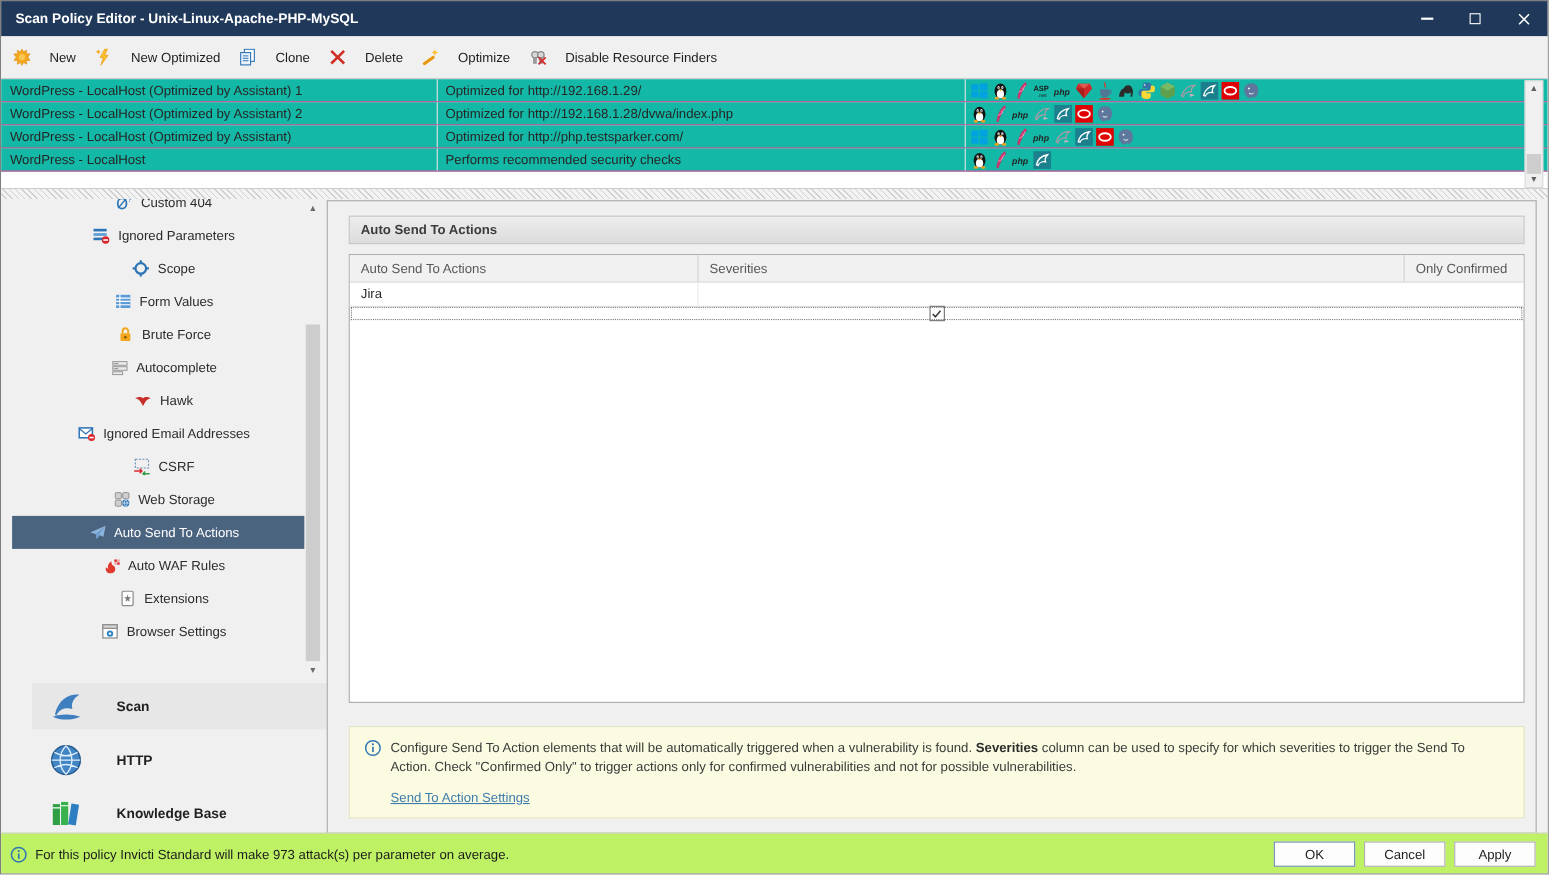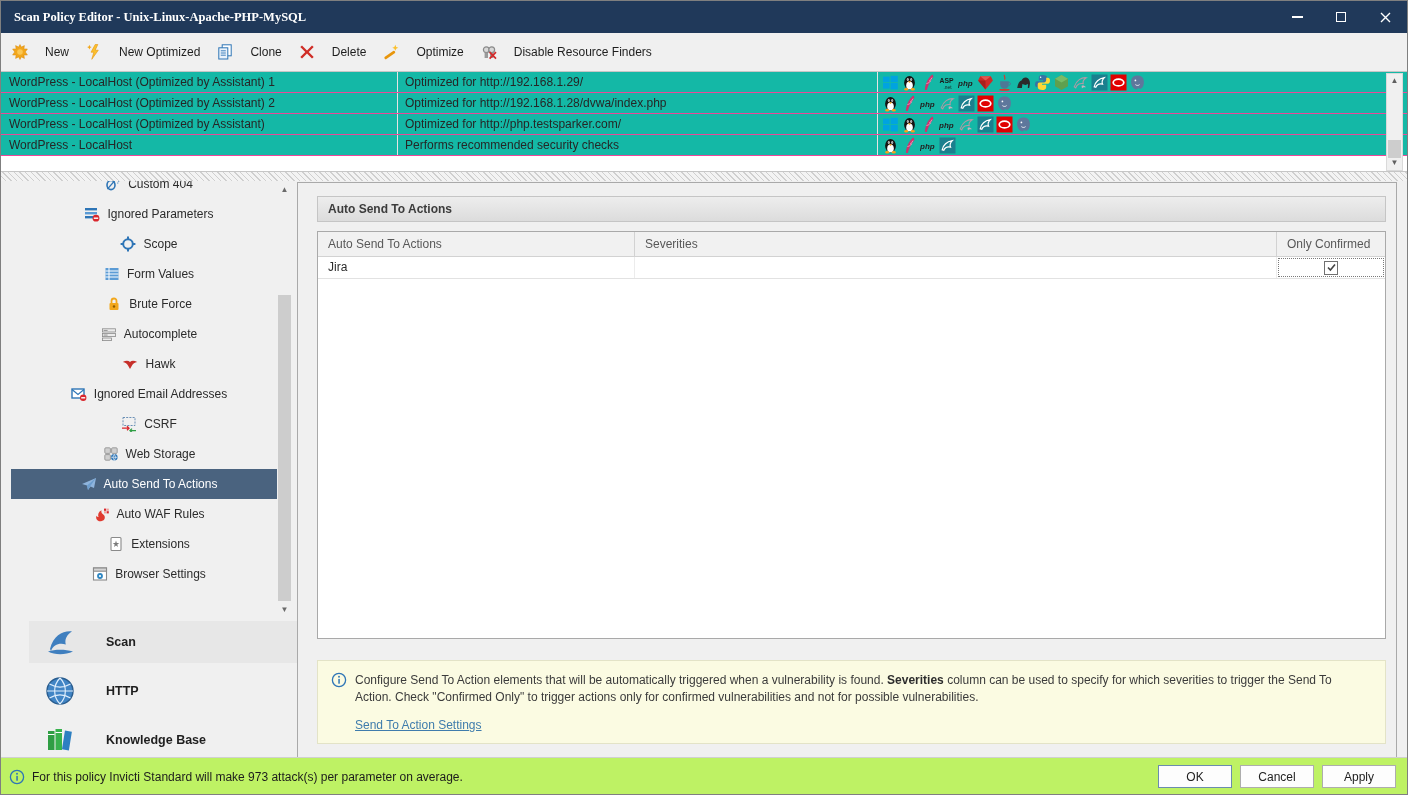--- a/index.html
+++ b/index.html
@@ -5,21 +5,21 @@
   * { box-sizing: border-box; margin:0; padding:0; }
   html,body { background:#cfcfcf; }
   .window{
     position:relative; width:1408px; height:795px; overflow:hidden;
     font-family:"Liberation Sans", sans-serif; font-size:12px; color:#2b2b2b;
     background:#f0f0f0; border:1px solid #7f7f7f;
   }
   
   .titlebar{ position:absolute; left:0; top:0; right:0; height:32px;
     background:#20395a; color:#fff; display:flex; align-items:center; padding-left:13px; }
-  .titlebar .title{ font-weight:bold; font-size:12.5px;font-family:Liberation Serif, serif; }
+  .titlebar .title{ font-weight:bold; font-size:12.5px; }
   .win-controls{ position:absolute; right:0; top:0; height:32px; display:flex; }
   .win-btn{ width:44px; height:32px; display:flex; align-items:center; justify-content:center; cursor:pointer; }
   .glyph-min{ width:11px; height:2px; background:#fff; display:block; }
   .glyph-max{ width:10px; height:10px; border:1.5px solid #fff; display:block; }
   .glyph-close{ width:11px; height:11px; display:block; }
   
   .toolbar{ position:absolute; left:0; top:32px; right:0; height:38px;
     display:flex; align-items:center; gap:17px; padding-left:11px; background:#f0f0f0; }
   .tb-item{ display:flex; align-items:center; gap:17px; color:#1e1e1e; cursor:pointer; }
   .icon16{ width:16px; height:16px; display:inline-block; flex:none; }
@@ -70,21 +70,21 @@
   .group-header{ position:absolute; left:19px; top:13px; width:1069px; height:26px;
     background:linear-gradient(#ededed,#dcdcdc); border:1px solid #c5c5c5;
     font-weight:bold; color:#3c3c3c; line-height:24px; padding-left:10px; }
   .ast-table{ position:absolute; left:19px; top:48px; width:1069px; height:408px;
     background:#fff; border:1px solid #a9a9a9; }
   .t-head{ display:flex; height:25px; background:#f1f1f1; border-bottom:1px solid #d2d2d2; color:#585858; }
   .t-head > div{ padding-left:10px; line-height:24px; }
   .th1{ width:317px; border-right:1px solid #d2d2d2; }
   .th2{ width:642px; border-right:1px solid #d2d2d2; }
   .th3{ flex:1; }
-  .t-row{ display:flex; height:22px; border-bottom:1px solid #e2e2e2; background:#fff; }
+  .t-row{ display:flex; height:22px; border-bottom:1px solid #e2e2e2; background:#fff;flex-direction:column; }
   .tc1{ width:317px; border-right:1px solid #ececec; padding-left:10px; line-height:21px; color:#2b2b2b; }
   .tc2{ width:642px; border-right:1px solid #ececec; }
   .tc3{ flex:1; display:flex; align-items:center; justify-content:center;
     outline:1px dotted #7a7a7a; outline-offset:-2px; }
   .checkbox{ width:14px; height:14px; background:#fff; border:1px solid #707070;
     display:flex; align-items:center; justify-content:center; cursor:pointer; }
   .checkbox svg{ width:11px; height:11px; display:block; }
   .info-box{ position:absolute; left:19px; top:477px; width:1069px; height:84px;
     background:#fbfbe2; border:1px solid #e3e3c7; }
   .info-row{ display:flex; gap:8px; padding:11px 14px 0 13px; }

